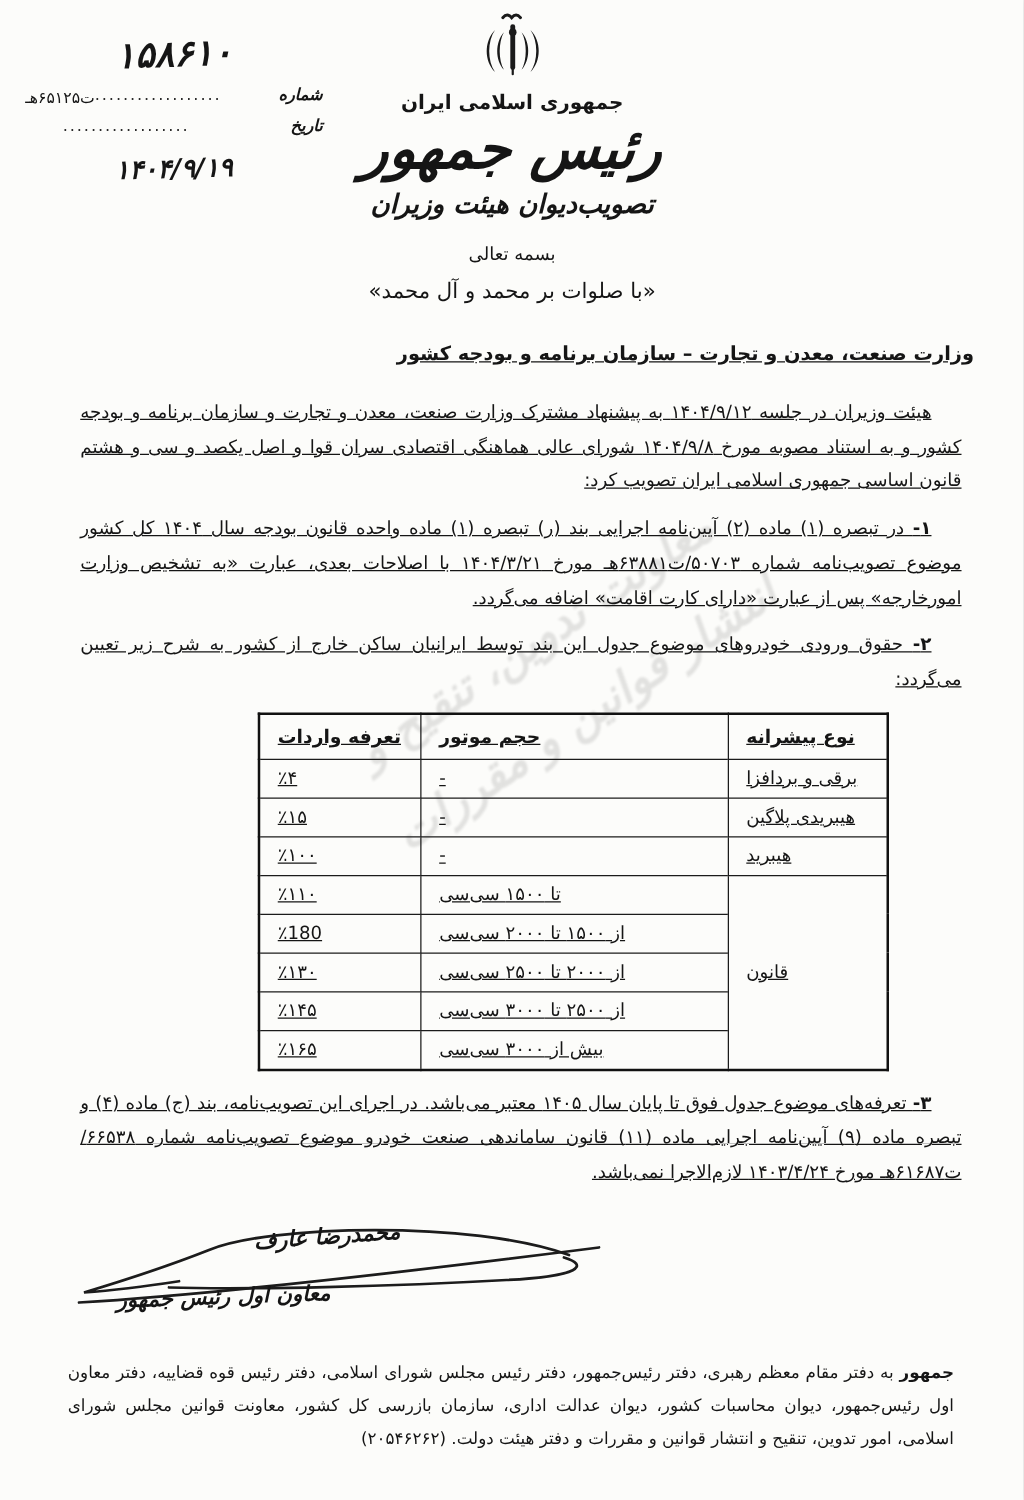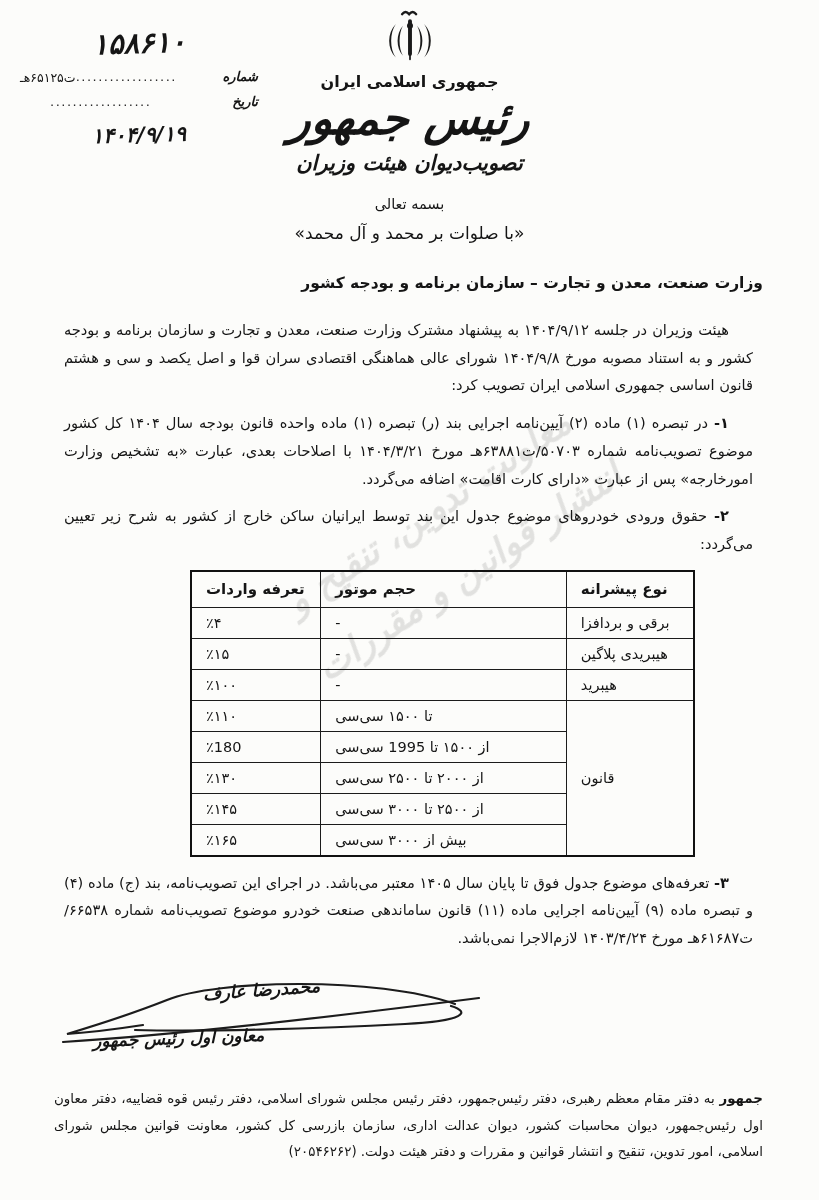--- a/index.html
+++ b/index.html
@@ -31,21 +31,21 @@
   .ref-suffix { font-size:12.5px; white-space:nowrap; }
   .ref-line.date-line { margin-left:30px; }
   .hand-date { font-size:21px; font-weight:bold; font-style:italic; letter-spacing:3px; text-align:center; margin-top:14px; transform:rotate(-1.5deg); }
 
   
   .invocation { position:absolute; top:196px; left:0; right:0; text-align:center; z-index:2; }
   .basmala { font-size:14.5px; font-weight:400; }
   .salawat { font-size:17px; margin-top:11px; }
 
   
-  .content { position:absolute; top:274px; right:56px; left:54px; z-index:2; }
+  .content { position:absolute; top:274px; right:40px; left:54px; z-index:2;text-decoration:underline; }
   .addressee { font-weight:bold; font-size:15.5px; margin:0 0 24px 0; }
   .para { font-size:14.6px; line-height:1.9; text-align:justify; margin:10px; text-indent:24px; }
   .item-num { font-weight:bold; }
 
   
   table.tariff { border-collapse:collapse; width:505px; margin:12px 68px 12px auto; }
   table.tariff th, table.tariff td {
     border:1.6px solid #1b1b1b; text-align:left; padding:1px 14px;
     font-size:14.5px; background:transparent;
   }
@@ -159,21 +159,21 @@
           <td>هیبرید</td>
           <td>-</td>
           <td>٪۱۰۰</td>
         </tr>
         <tr>
           <td rowspan="5">قانون</td>
           <td>تا ۱۵۰۰ سی‌سی</td>
           <td>٪۱۱۰</td>
         </tr>
         <tr>
-          <td>از ۱۵۰۰ تا 1995 سی‌سی</td>
+          <td>از ۱۵۰۰ تا ۲۰۰۰ سی‌سی</td>
           <td>٪180</td>
         </tr>
         <tr>
           <td>از ۲۰۰۰ تا ۲۵۰۰ سی‌سی</td>
           <td>٪۱۳۰</td>
         </tr>
         <tr>
           <td>از ۲۵۰۰ تا ۳۰۰۰ سی‌سی</td>
           <td>٪۱۴۵</td>
         </tr>

